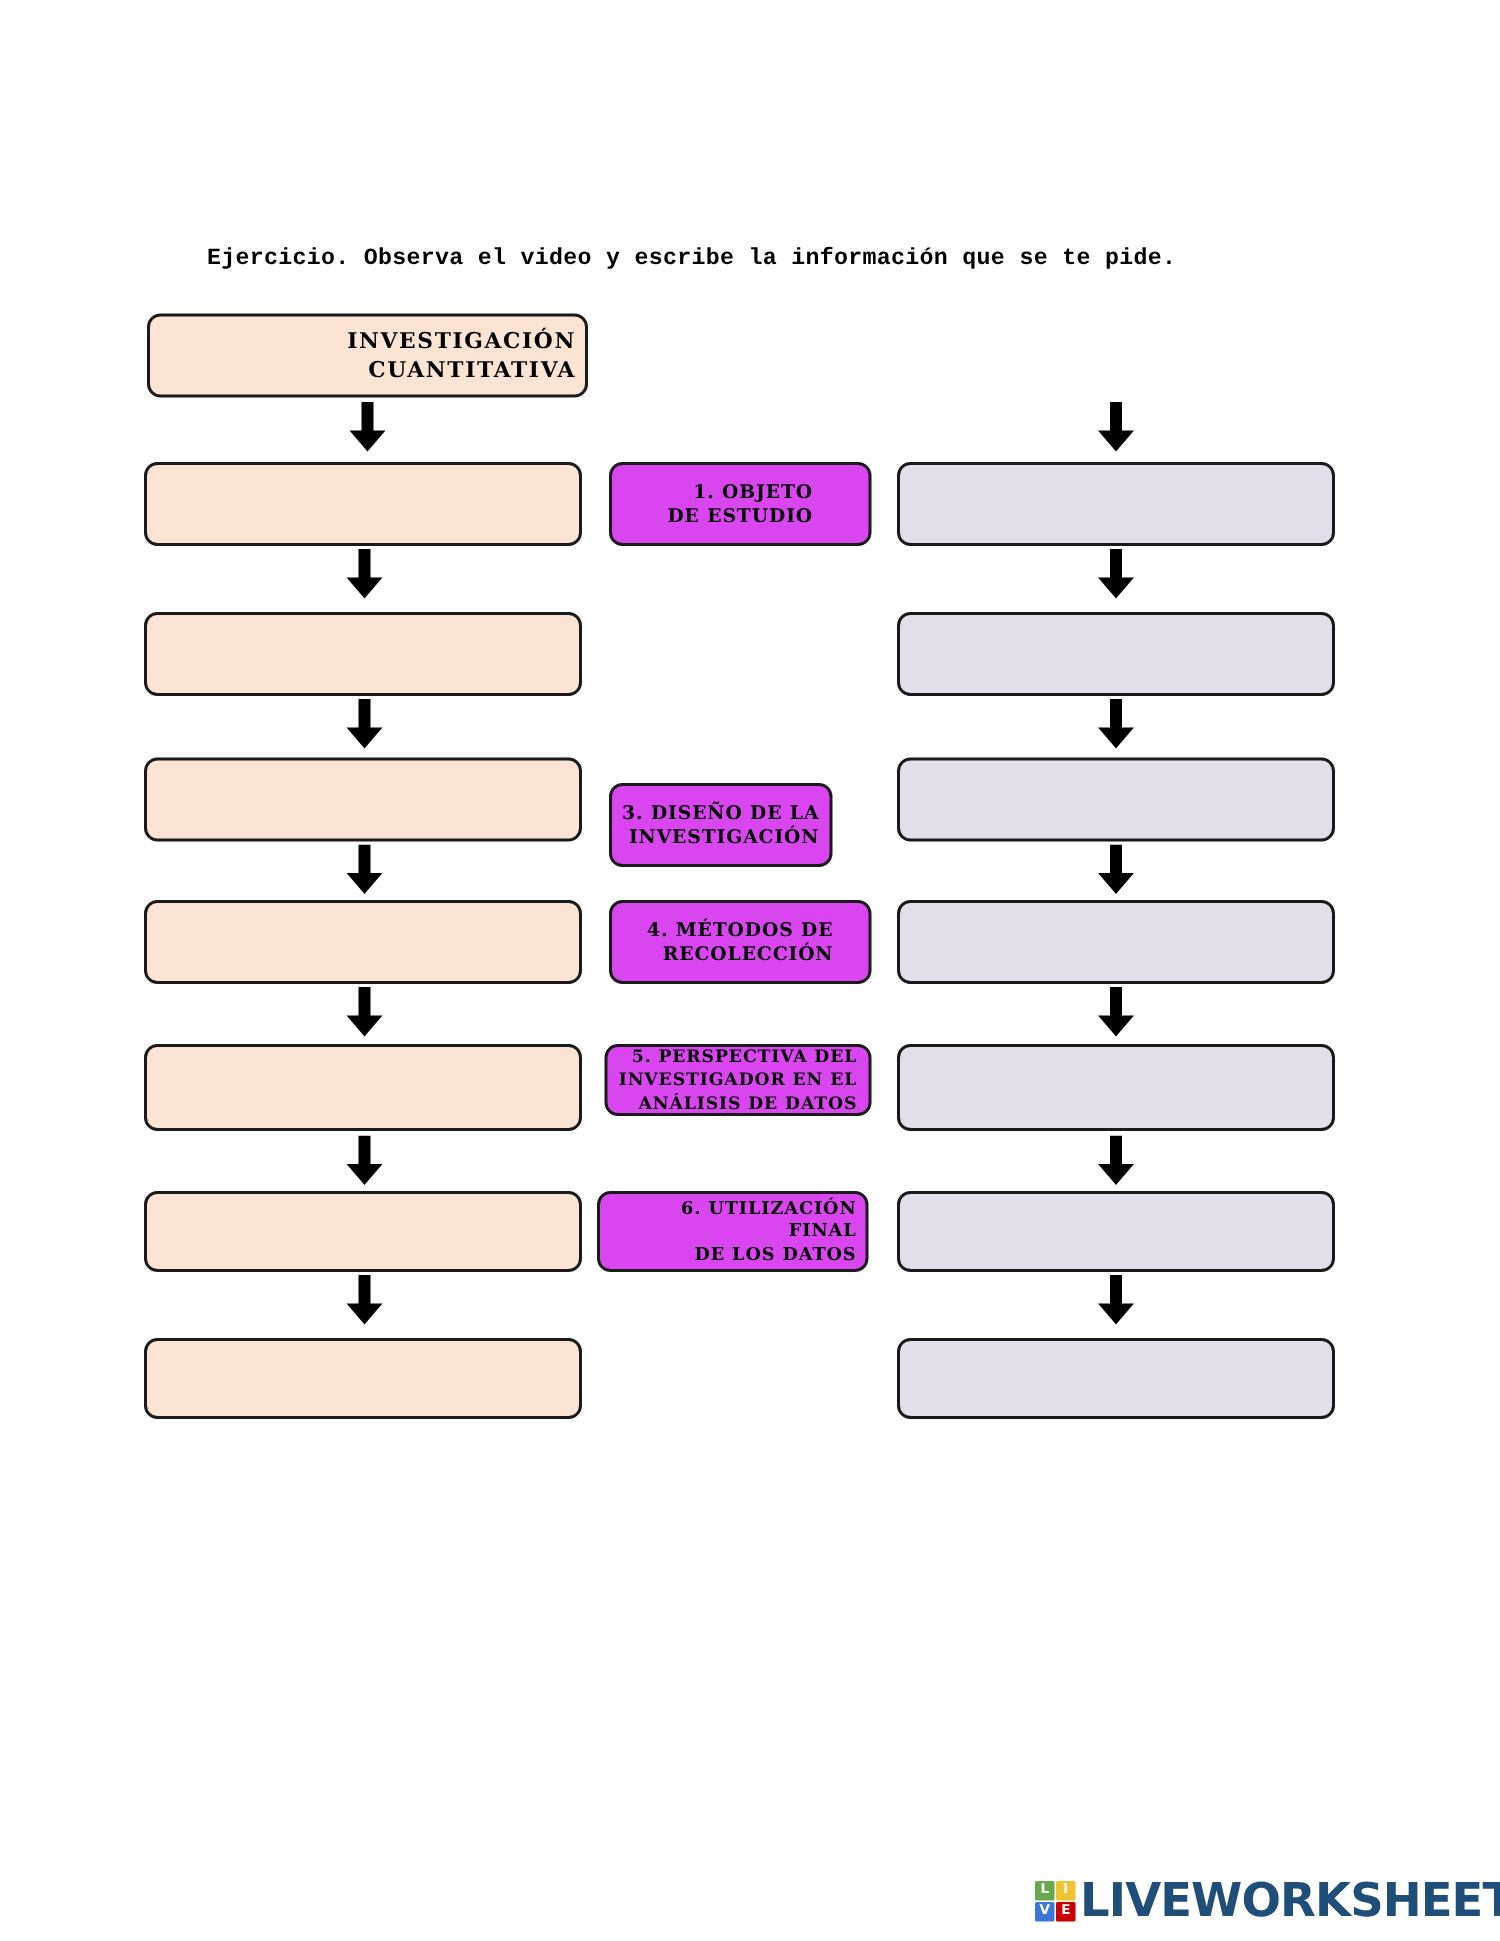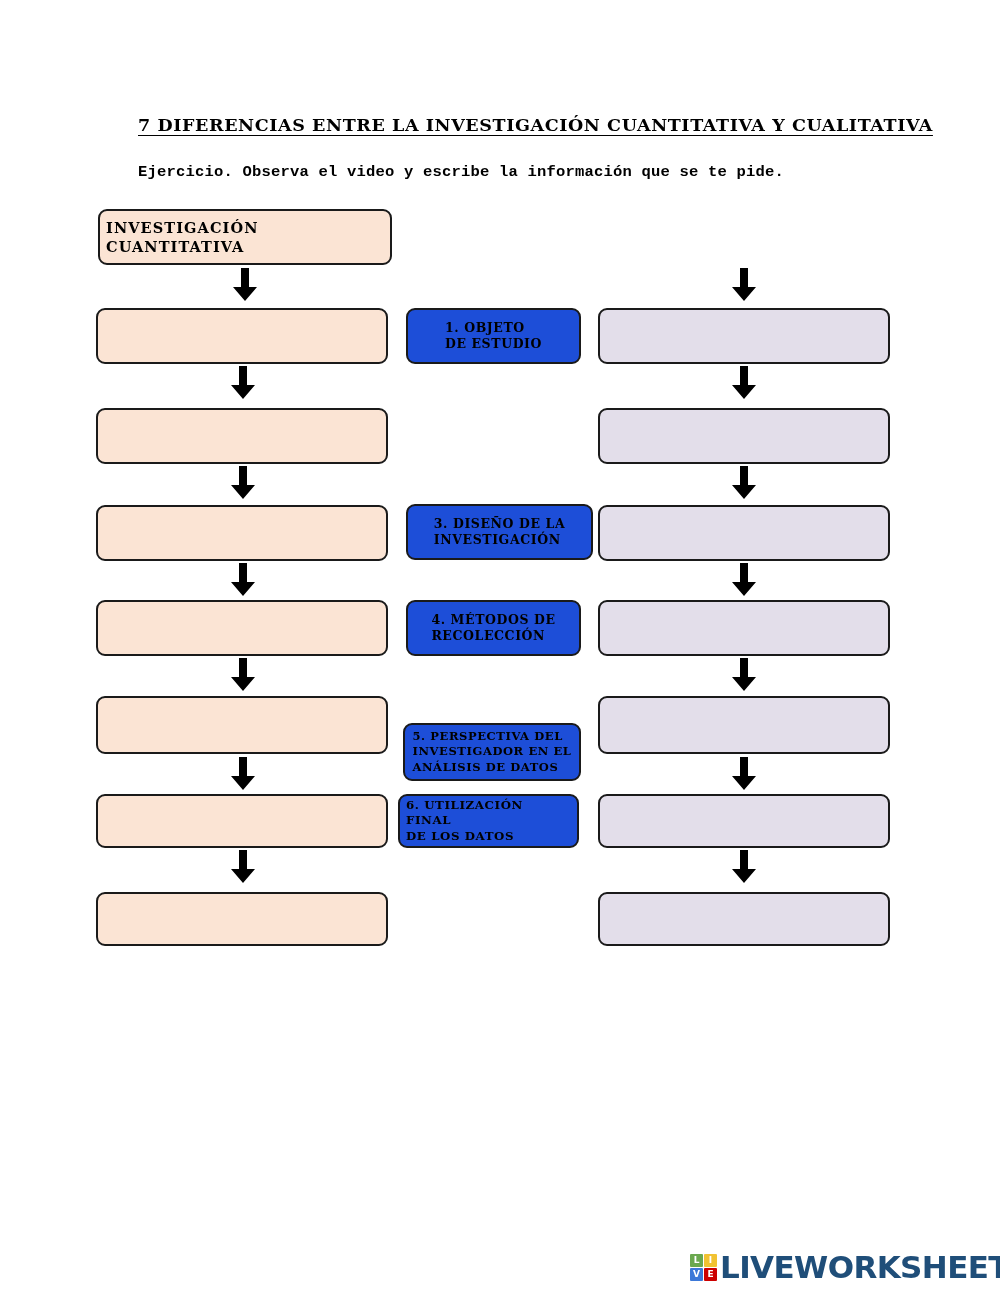--- a/index.html
+++ b/index.html
@@ -51,35 +51,35 @@
 
   
   .box {
     position: absolute;
     box-sizing: border-box;
     border: 2px solid #1a1a1a;
     border-radius: 9px;
     display: flex;
     align-items: center;
     justify-content: center;
-    text-align: left;
+    text-align: right;
     color: #000000;
     font-family: "DejaVu Serif", "Liberation Serif", serif;
     font-weight: 700;
     letter-spacing: 0.5px;
     line-height: 1.32;
     padding: 2px 6px;
   }
   .box.header-box {
     font-size: 14.5px;
     letter-spacing: 1.1px;
   }
   .box.quant   { background: #FBE4D4; }
   .box.qual    { background: #E3DEEA; }
-  .box.center  { background: #1d4ed8; }
+  .box.center  { background: #d946ef; }
 
   .box.answer { cursor: text; }
 
   .center-label {
     font-size: 12.5px;
     letter-spacing: 0.6px;
     white-space: pre-line;
   }
 
   
@@ -127,21 +127,20 @@
     color: #1F4E79;
     letter-spacing: -0.6px;
     line-height: 1;
   }
 </style>
 </head>
 <body>
 
 <div class="page">
 
-  <div class="title">7 DIFERENCIAS ENTRE LA INVESTIGACIÓN CUANTITATIVA Y CUALITATIVA</div>
   <div class="subtitle">Ejercicio. Observa el video y escribe la información que se te pide.</div>
 
   <div class="box header-box quant" style="left:98px; top:209px; width:294px; height:56px;">INVESTIGACIÓN CUANTITATIVA</div>
 
 
   <div class="arrow" style="left:232px; top:268px;">
     <svg viewBox="0 0 26 34">
         <path d="M9 0 H17 V19 H25 L13 33 L1 19 H9 Z" fill="#000000"></path>
       </svg>
   </div>
@@ -177,21 +176,21 @@
         <path d="M9 0 H17 V19 H25 L13 33 L1 19 H9 Z" fill="#000000"></path>
       </svg>
   </div>
   <div class="arrow" style="left:731px; top:466px;">
     <svg viewBox="0 0 26 34">
         <path d="M9 0 H17 V19 H25 L13 33 L1 19 H9 Z" fill="#000000"></path>
       </svg>
   </div>
 
   <div class="box quant answer" style="left:96px; top:505px; width:292px; height:56px;"></div>
-  <div class="box center" style="left:406px; top:504px; width:187px; height:56px;">
+  <div class="box center" style="left:406px; top:522px; width:149px; height:56px;">
     <span class="center-label">3. DISEÑO DE LA
 INVESTIGACIÓN</span>
   </div>
   <div class="box qual answer" style="left:598px; top:505px; width:292px; height:56px;"></div>
 
   <div class="arrow" style="left:230px; top:563px;">
     <svg viewBox="0 0 26 34">
         <path d="M9 0 H17 V19 H25 L13 33 L1 19 H9 Z" fill="#000000"></path>
       </svg>
   </div>
@@ -213,21 +212,21 @@
         <path d="M9 0 H17 V19 H25 L13 33 L1 19 H9 Z" fill="#000000"></path>
       </svg>
   </div>
   <div class="arrow" style="left:731px; top:658px;">
     <svg viewBox="0 0 26 34">
         <path d="M9 0 H17 V19 H25 L13 33 L1 19 H9 Z" fill="#000000"></path>
       </svg>
   </div>
 
   <div class="box quant answer" style="left:96px; top:696px; width:292px; height:58px;"></div>
-  <div class="box center" style="left:403px; top:723px; width:178px; height:58px;">
+  <div class="box center" style="left:403px; top:696px; width:178px; height:48px;">
     <span class="center-label" style="font-size:11.5px;">5. PERSPECTIVA DEL
 INVESTIGADOR EN EL
 ANÁLISIS DE DATOS</span>
   </div>
   <div class="box qual answer" style="left:598px; top:696px; width:292px; height:58px;"></div>
 
   <div class="arrow" style="left:230px; top:757px;">
     <svg viewBox="0 0 26 34">
         <path d="M9 0 H17 V19 H25 L13 33 L1 19 H9 Z" fill="#000000"></path>
       </svg>

